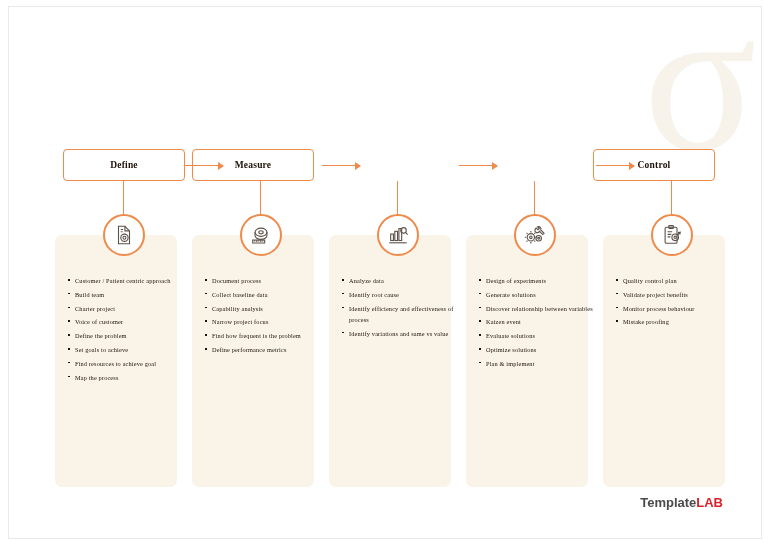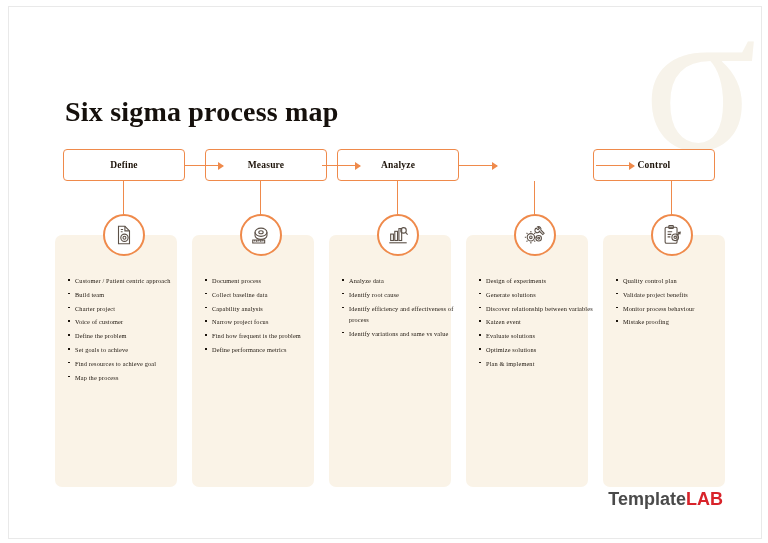--- a/index.html
+++ b/index.html
@@ -139,35 +139,34 @@
     position:absolute;
     left:-7px; top:4px;
     width:1.6px;height:1.6px;
     background:#1d150d;
   }
 
   .logo{
     position:absolute;
     right:38px; bottom:28px;
     font-family:"Liberation Sans", sans-serif;
-    font-size:18px;
+    font-size:13px;
     font-weight:bold;
     z-index:5;
   }
   .logo .t1{color:#4a4a4a;}
   .logo .t2{color:#d8232a;}
 </style>
 </head>
 <body>
 
 <div class="slide">
 
   <div class="watermark">σ</div>
 
-  <h1 class="title">Six sigma process map</h1>
 
   <div class="diagram">
 
     <div class="arrow" style="left:176px;width:38px;"></div>
     <div class="arrow" style="left:313px;width:38px;"></div>
     <div class="arrow" style="left:450px;width:38px;"></div>
     <div class="arrow" style="left:587px;width:38px;"></div>
 
     <div class="stem" style="left:114px;"></div>
     <div class="stem" style="left:251px;"></div>
@@ -179,28 +178,23 @@
     <div class="panel" style="left:183px;"></div>
     <div class="panel" style="left:320px;"></div>
     <div class="panel" style="left:457px;"></div>
     <div class="panel" style="left:594px;"></div>
 
     <div class="col" style="left:54px;">
       <div class="hdr">
           <span class="hdr-label">Define</span>
         </div>
     </div>
-    <div class="col" style="left:196px;">
+    <div class="col" style="left:183px;">
       <div class="hdr">
           <span class="hdr-label">Measure</span>
-        </div>
-    </div>
-    <div class="col" style="left:328px;">
-      <div class="hdr">
-          <span class="hdr-label">Analyze</span>
         </div>
     </div>
     <div class="col" style="left:584px;">
       <div class="hdr">
           <span class="hdr-label">Control</span>
         </div>
     </div>
 
     <div class="circle" style="left:94px;">
       <span>

